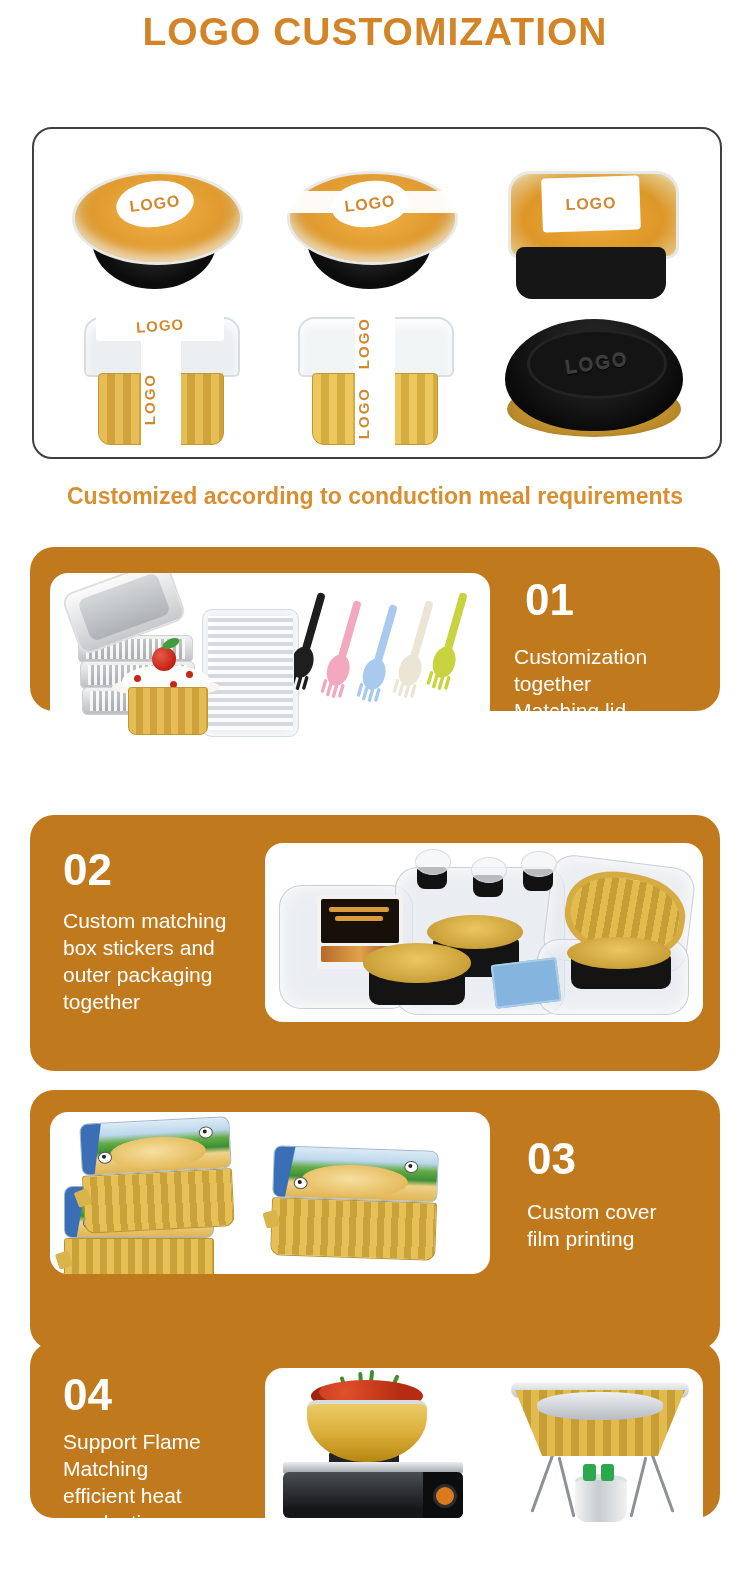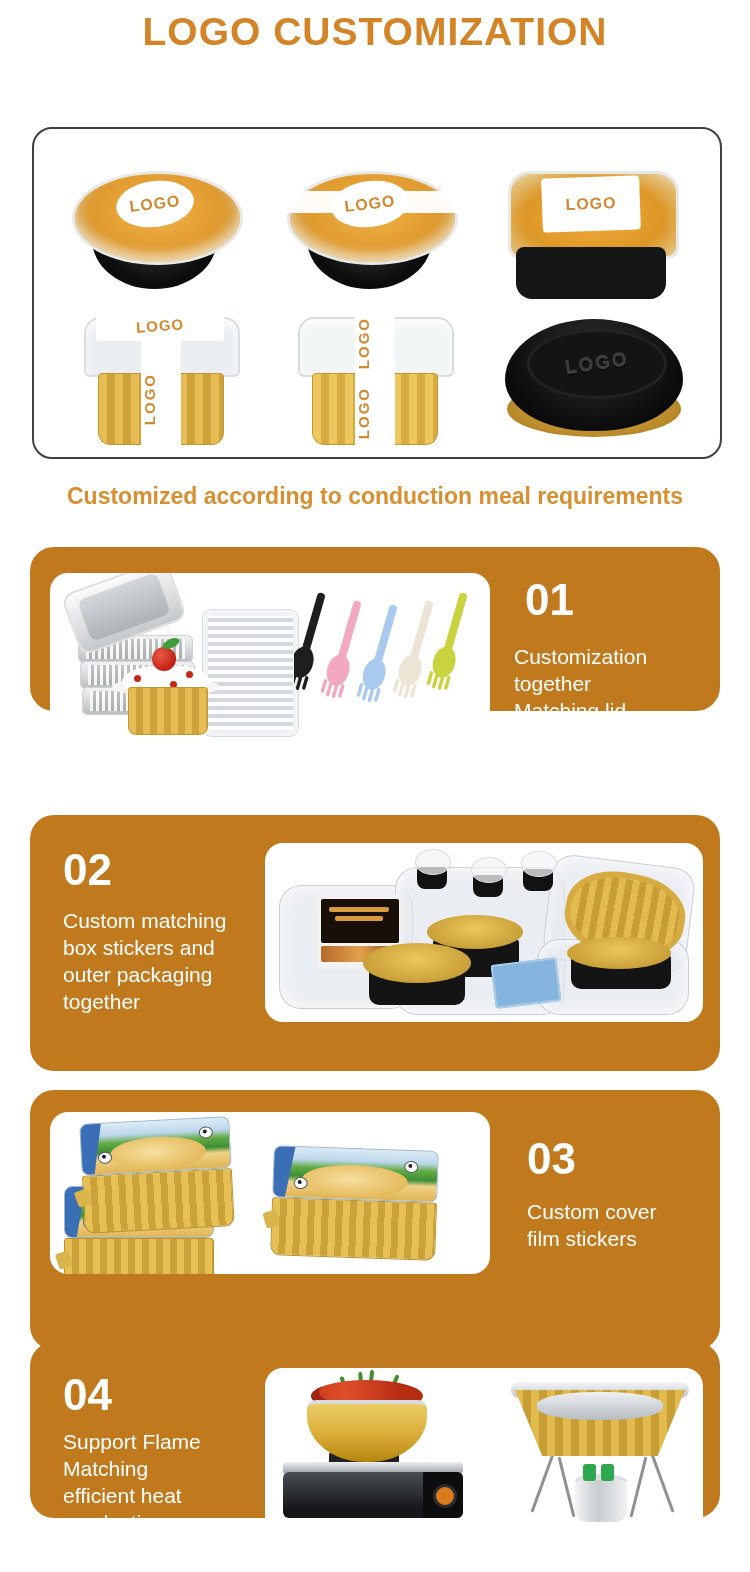--- a/index.html
+++ b/index.html
@@ -395,21 +395,21 @@
             <div class="swirl" style="width:106px;"></div>
           <div class="cow" style="left:20px;top:30px;"></div>
             <div class="cow" style="left:130px;top:10px;"></div>
           </div>
         <div class="bodyg"></div>
           <div class="tab"></div>
       </div>
     </div>
     <div class="num p3num">03</div>
     <div class="desc p3desc">Custom cover
-film stickers</div>
+film printing</div>
   </section>
 
   <section class="panel panel4">
     <div class="num p4num">04</div>
     <div class="desc p4desc">Support Flame
 Matching
 efficient heat
 conduction</div>
     <div class="card card4">
       <div class="sprig" style="left:78px;top:8px;transform:rotate(-18deg);"></div>

